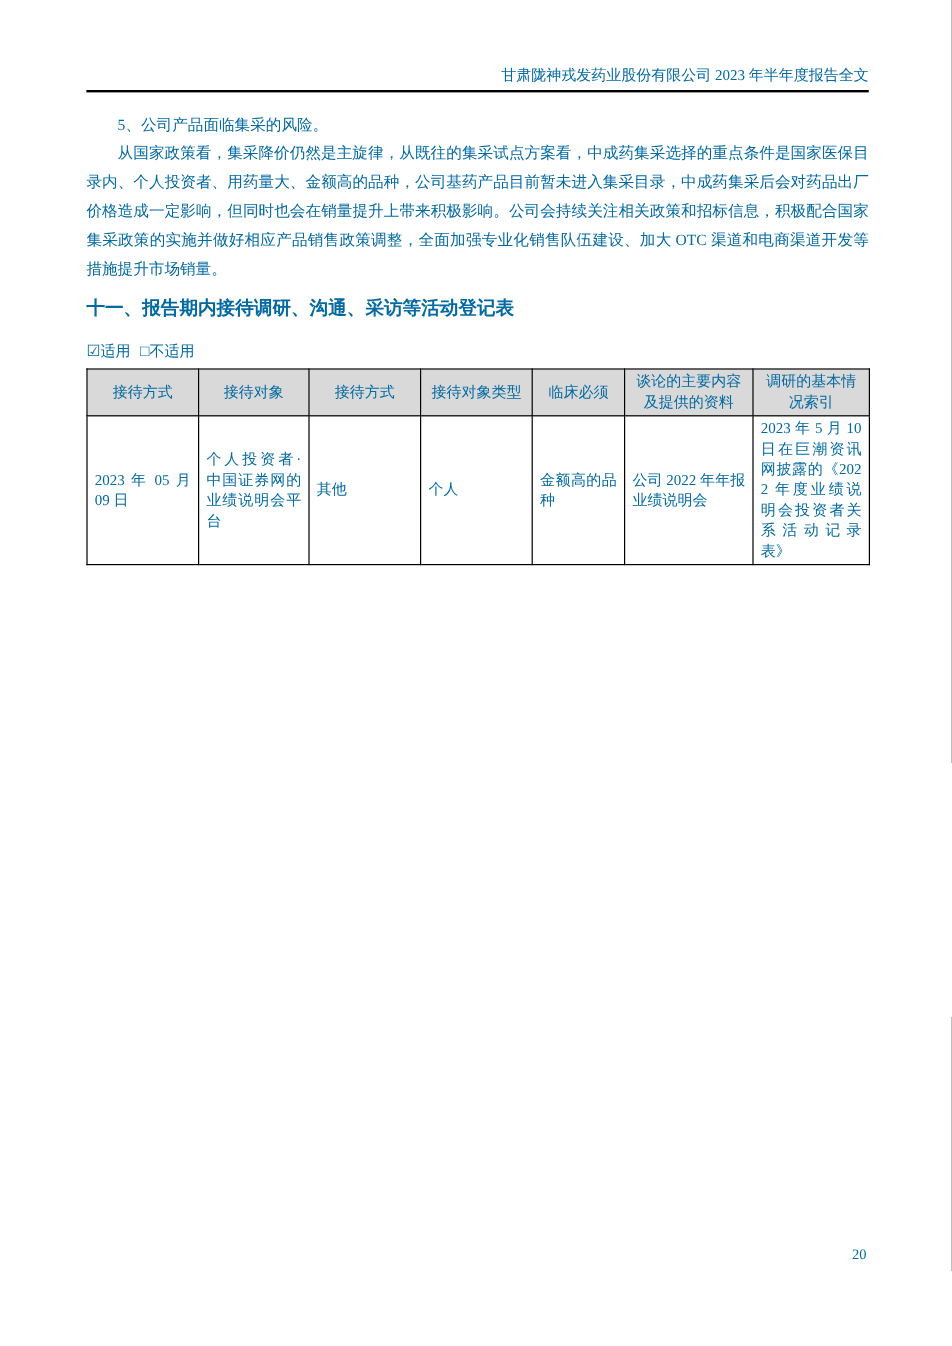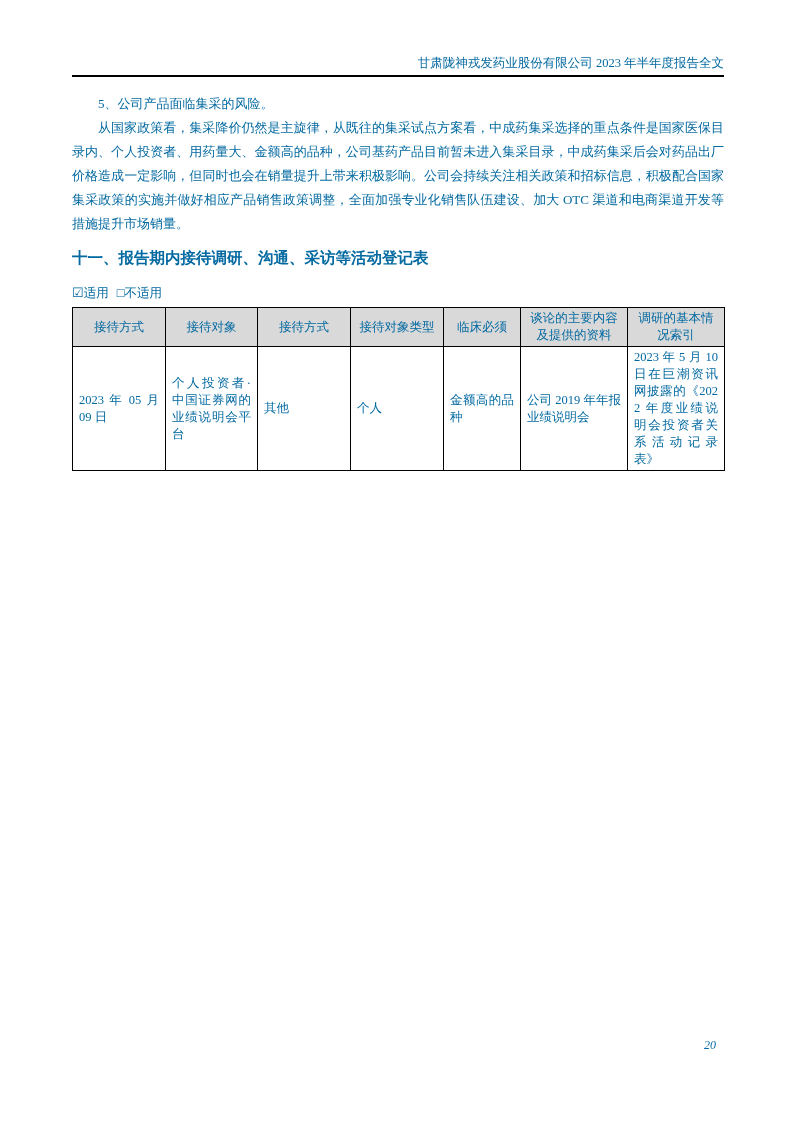--- a/index.html
+++ b/index.html
@@ -72,23 +72,22 @@
   table.activity-table td {
     height: 112px;
     text-align: justify;
     text-align-last: left;
   }
   .page-number {
     position: absolute;
     left: 698px;
     top: 1038px;
     width: 24px;
-    text-align: center;
+    text-align: right;
     font-size: 12px;
-    font-style: italic;
   }
 </style>
 </head>
 <body>
 
 <div class="page">
   <div class="inner">
 
     <div class="doc-header">
       <span>甘肃陇神戎发药业股份有限公司 2023 年半年度报告全文</span>
@@ -126,21 +125,21 @@
           <th>调研的基本情况索引</th>
         </tr>
       </thead>
       <tbody>
         <tr>
           <td>2023 年 05 月 09 日</td>
           <td>个人投资者·中国证券网的业绩说明会平台</td>
           <td>其他</td>
           <td>个人</td>
           <td>金额高的品种</td>
-          <td>公司 2019 年年报业绩说明会</td>
+          <td>公司 2022 年年报业绩说明会</td>
           <td>2023 年 5 月 10 日在巨潮资讯网披露的《2022 年度业绩说明会投资者关系活动记录表》</td>
         </tr>
       </tbody>
     </table>
 
   </div>
 
   <div class="page-number">20</div>
 </div>
 

